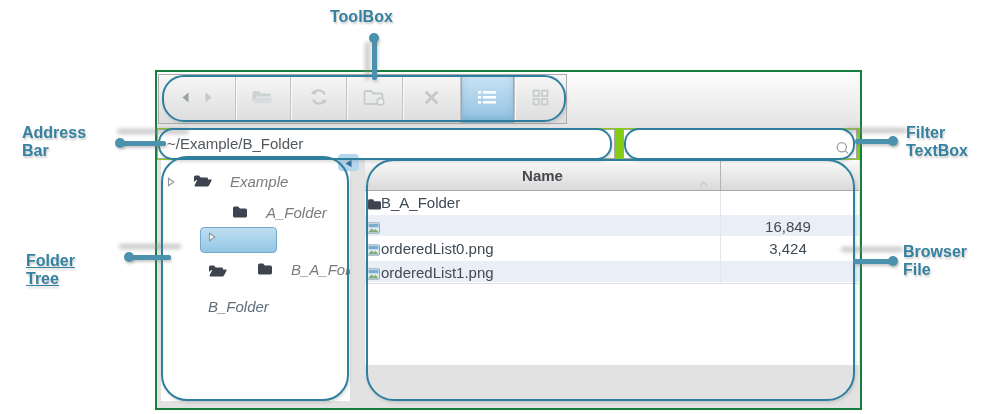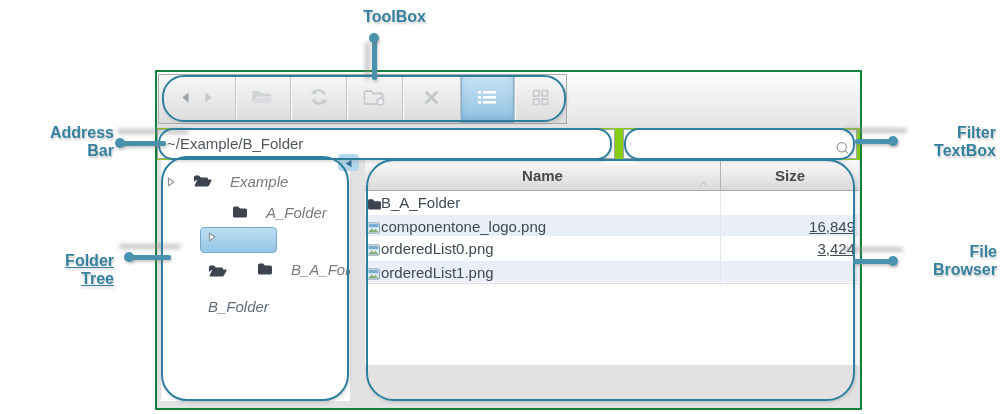--- a/index.html
+++ b/index.html
@@ -46,34 +46,34 @@
       background:linear-gradient(180deg,#fafafa,#d9d9d9);border-bottom:1px solid #a9a9a9;}
   .col-head{position:absolute;top:0;height:30px;display:flex;align-items:center;justify-content:center;
       font-weight:bold;font-size:15px;color:#46494d;}
   .name-head{left:0;width:355px;} .size-head{left:356px;width:138px;}
   .head-divider{position:absolute;left:355px;top:0;width:1px;height:30px;background:#b3b3b3;}
   .sort-caret{position:absolute;right:12px;top:13px;}
   .grid-row{position:absolute;left:0;width:494px;height:23px;font-size:15px;color:#3f4a55;}
   .row-alt{background:#e9eef7;border-top:1px solid #ffffff;border-bottom:1px solid #ffffff;box-sizing:border-box;}
   .row-icon{position:absolute;left:2px;top:5px;}
   .row-name{position:absolute;left:16px;line-height:23px;white-space:nowrap;}
-  .row-size{position:absolute;left:356px;width:134px;text-align:right;line-height:23px;text-decoration:underline;}
+  .row-size{position:absolute;left:356px;width:134px;text-align:center;line-height:23px;}
   .rows-col-divider{position:absolute;left:355px;top:31px;width:1px;height:93px;background:#e3e7ec;}
   .rows-bottom{position:absolute;left:0;top:123px;width:494px;height:1px;background:#e0e0e0;}
 
   
   .oval{position:absolute;border:2px solid #2e7f9e;background:transparent;pointer-events:none;z-index:5;
       box-shadow:1px 2px 3px rgba(140,140,140,.30);}
   #oval-toolbar{left:162px;top:75px;width:400px;height:43px;border-radius:22px;}
   #oval-address{left:158px;top:128px;width:450px;height:28px;border-radius:15px;}
   #oval-filter{left:624px;top:128px;width:227px;height:28px;border-radius:15px;}
   #oval-tree{left:161px;top:156px;width:184px;height:241px;border-radius:26px;}
   #oval-file{left:366px;top:159px;width:485px;height:238px;border-radius:28px;}
 
-  .callout{position:absolute;z-index:6;color:#35819f;font-size:16px;font-weight:bold;text-align:right;
+  .callout{position:absolute;z-index:6;color:#35819f;font-size:16px;font-weight:bold;text-align:left;
       line-height:18px;text-shadow:1px 2px 2px rgba(110,110,110,.35);}
   #co-toolbox{left:330px;top:8px;width:96px;}
   #co-address{left:22px;top:124px;width:92px;}
   #co-filter{left:906px;top:124px;width:90px;}
   #co-tree{left:26px;top:252px;width:88px;text-decoration:underline;}
   #co-file{left:903px;top:243px;width:94px;}
 
   .conn{position:absolute;background:#4a92ad;z-index:6;border-radius:2px;
       box-shadow:1px 2px 3px rgba(120,120,120,.4);}
   .dot{position:absolute;width:10px;height:10px;border-radius:50%;background:#4a92ad;z-index:7;
@@ -231,39 +231,35 @@
         <div class="grid-header">
           <div class="col-head name-head">
             <span>Name</span>
             <span class="sort-caret">
               <svg width="9" height="6" viewBox="0 0 9 6">
                   <path d="M1 5 L4.5 1.2 L8 5" fill="none" stroke="#c5cace" stroke-width="1.2"></path>
                 </svg>
             </span>
           </div>
           <div class="head-divider"></div>
-          <div class="col-head size-head">
-            <span>Size</span>
-          </div>
         </div>
 
         <div class="grid-row" style="top:31px;">
           <span class="row-icon"><svg width="15" height="12" viewBox="0 0 16 13">
                 <path d="M1 11 V3 q0-1.6 1.6-1.6 h3.6 l1.7 2.2 h5.5 Q15 3.6 15 5.2 v5.8 q0 1.4-1.4 1.4 H2.4 Q1 12.4 1 11 z" fill="#3d4450"></path>
               </svg></span>
           <span class="row-name">B_A_Folder</span>
           <span class="row-size"></span>
         </div>
         <div class="grid-row row-alt" style="top:54px;">
           <span class="row-icon"><svg width="13" height="12" viewBox="0 0 13 12">
                 <rect x="0.5" y="0.8" width="12" height="10.4" rx="1" fill="#dfe9f2" stroke="#8fa9bd" stroke-width="1"></rect>
                 <rect x="1.6" y="2" width="9.8" height="3.2" fill="#79aed2"></rect>
                 <path d="M1.6 9.8 L4.6 6.4 L6.8 8.4 L8.4 6.9 L11.4 9.9 V10.2 H1.6 Z" fill="#7fae72"></path>
               </svg></span>
-          <span class="row-name">componentone_logo.png</span>
           <span class="row-size">16,849</span>
         </div>
         <div class="grid-row" style="top:77px;">
           <span class="row-icon"><svg width="13" height="12" viewBox="0 0 13 12">
                 <rect x="0.5" y="0.8" width="12" height="10.4" rx="1" fill="#dfe9f2" stroke="#8fa9bd" stroke-width="1"></rect>
                 <rect x="1.6" y="2" width="9.8" height="3.2" fill="#79aed2"></rect>
                 <path d="M1.6 9.8 L4.6 6.4 L6.8 8.4 L8.4 6.9 L11.4 9.9 V10.2 H1.6 Z" fill="#7fae72"></path>
               </svg></span>
           <span class="row-name">orderedList0.png</span>
           <span class="row-size">3,424</span>
@@ -321,20 +317,20 @@
 
   <div class="callout" id="co-tree">
     <div>Folder</div>
     <div>Tree</div>
   </div>
   <div class="conn-shadow" id="sh-tree"></div>
   <div class="conn" id="ln-tree"></div>
   <div class="dot" id="dot-tree"></div>
 
   <div class="callout" id="co-file">
+    <div>Browser</div>
     <div>File</div>
-    <div>Browser</div>
   </div>
   <div class="conn-shadow" id="sh-file"></div>
   <div class="conn" id="ln-file"></div>
   <div class="dot" id="dot-file"></div>
 
 </div>
 
 </body></html>

